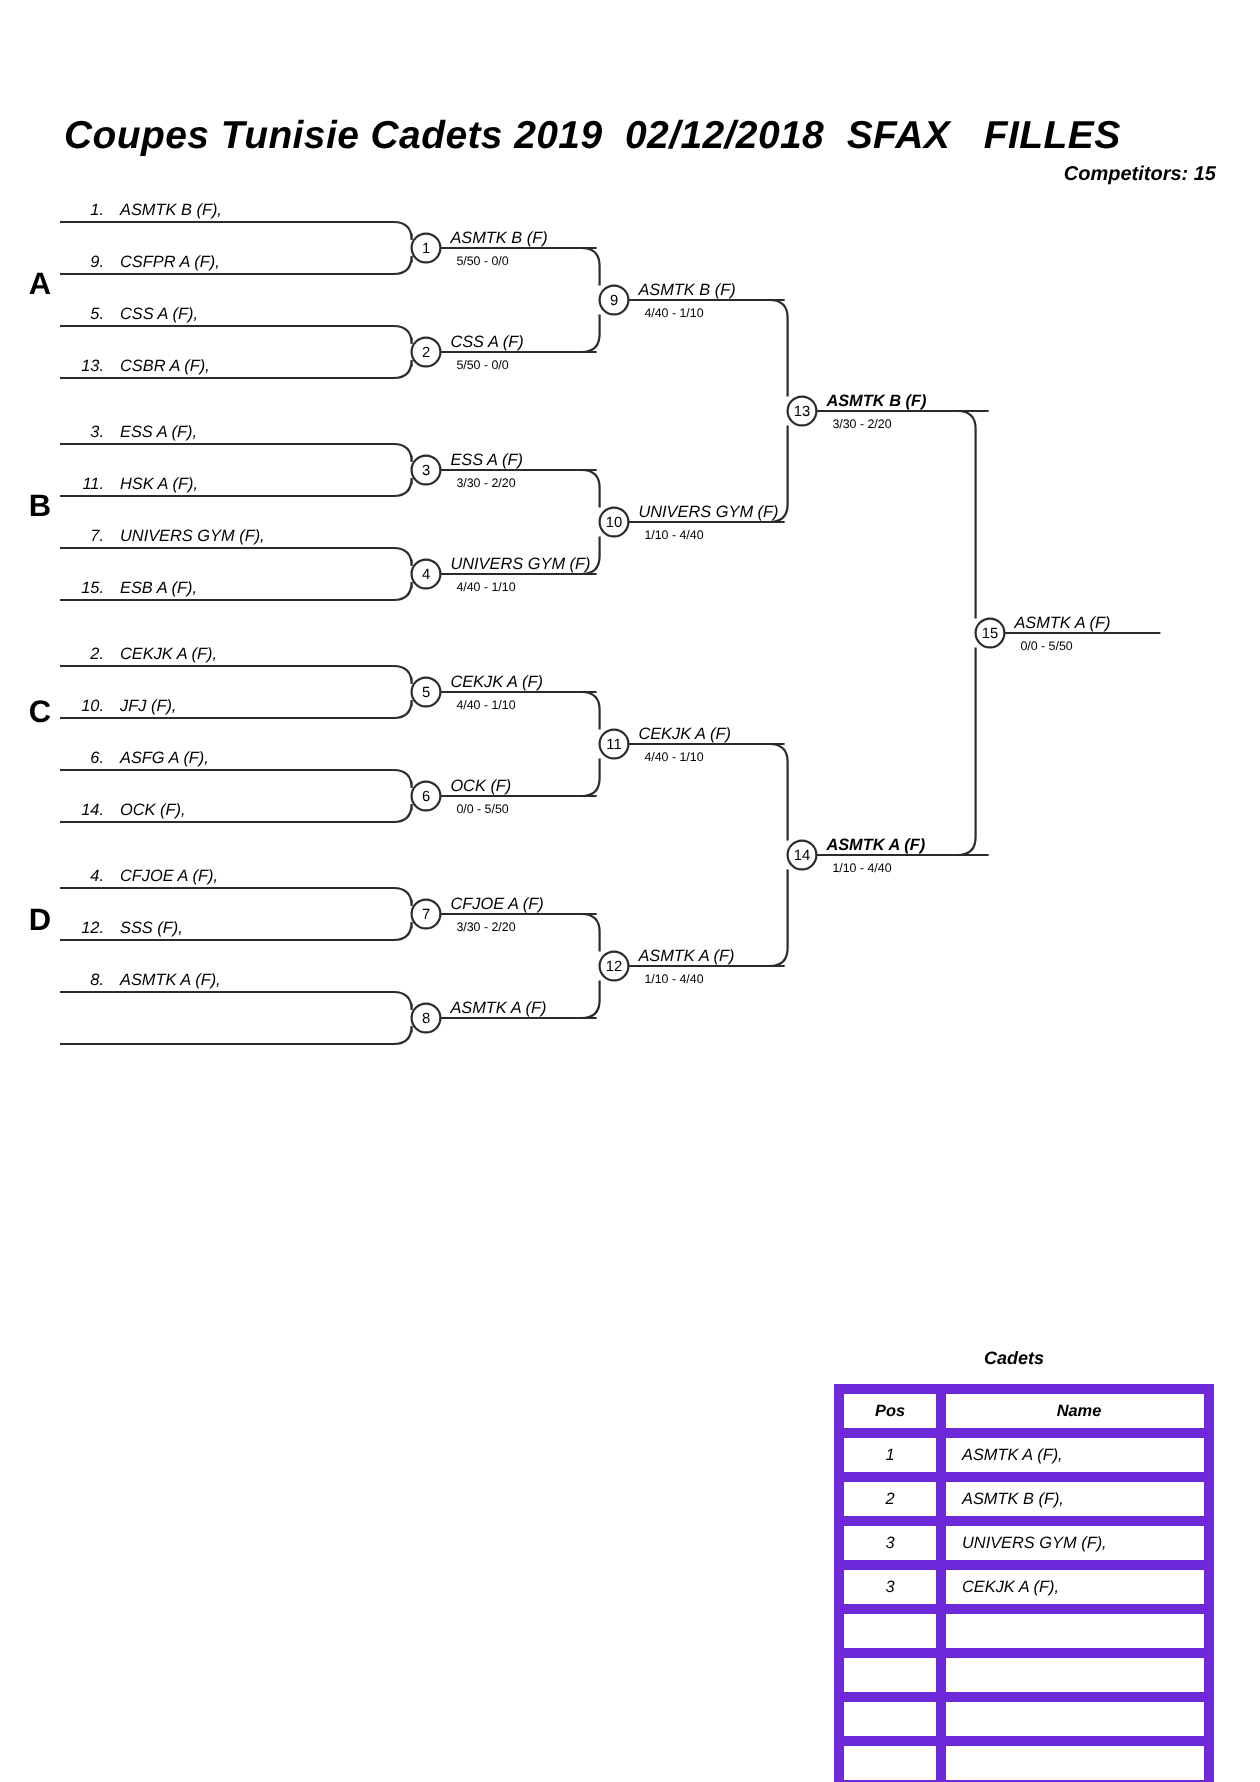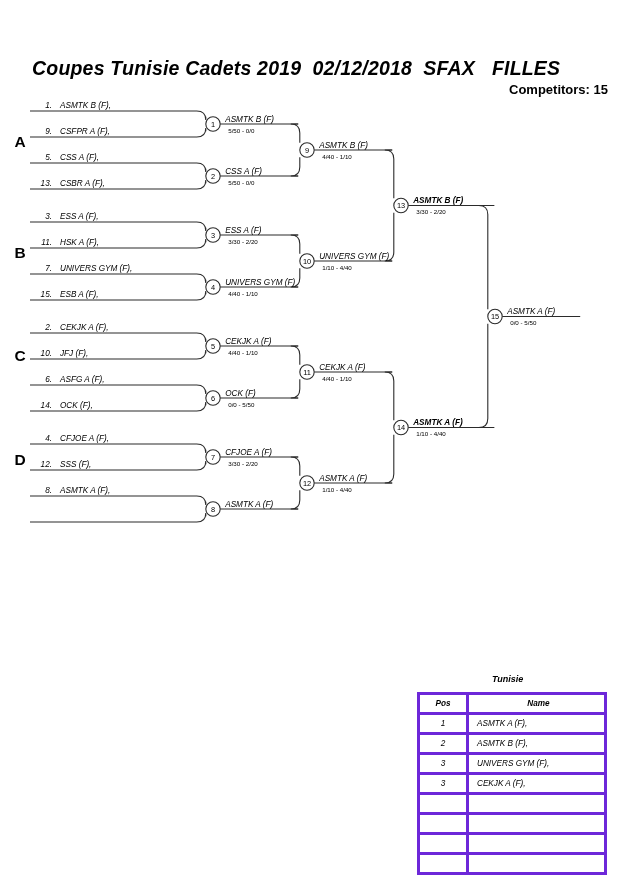--- a/index.html
+++ b/index.html
@@ -11,21 +11,21 @@
   #page{position:absolute;left:0;top:16px;width:630px;height:891px;}
 
   
   .title{
     position:absolute;left:32px;top:41px;
     font-size:19.5px;font-weight:bold;font-style:italic;
     letter-spacing:.2px;white-space:pre;
   }
   .competitors{
     position:absolute;right:22px;top:66px;
-    font-size:13px;font-weight:bold;white-space:nowrap;
+    font-size:10px;font-weight:bold;font-style:italic;white-space:nowrap;
   }
 
   
   #bracket{position:absolute;left:0;top:0;width:630px;height:640px;}
   #bracket path,#bracket line{fill:none;stroke:#2b2b2b;stroke-width:1.1;}
   #bracket circle.node{fill:#ffffff;stroke:#2b2b2b;stroke-width:1.1;}
   text{font-family:"Liberation Sans","DejaVu Sans",sans-serif;}
   text.seed{font-size:8.2px;font-style:italic;fill:#000;}
   text.pname{font-size:8.2px;font-style:italic;fill:#000;}
   text.wname{font-size:8.2px;font-style:italic;fill:#000;}
@@ -39,21 +39,21 @@
     position:absolute;left:492px;top:658px;
     font-size:9px;font-weight:bold;font-style:italic;
     text-align:center;white-space:nowrap;
   }
   table.results{
     position:absolute;left:417px;top:676px;
     width:190px;border-collapse:collapse;
     border:2px solid #000;
   }
   table.results td,table.results th{
-    border:3px solid #6d28d9;height:17px;padding:0 4px;
+    border:5px solid #6d28d9;height:17px;padding:0 4px;
     font-size:8.2px;font-style:italic;
   }
   table.results th{font-weight:bold;text-align:center;font-style:italic;}
   table.results td.pos,table.results th.pos{width:38px;text-align:center;}
   table.results td.name,table.results th.name{text-align:left;padding-left:8px;margin-top:36px;}
   table.results th.name{text-align:center;}
 </style>
 </head>
 <body>
 
@@ -202,21 +202,21 @@
         <text x="60" y="450.5" class="pname">SSS (F),</text>
         <text x="52" y="476.5" class="seed" text-anchor="end">8.</text>
         <text x="60" y="476.5" class="pname">ASMTK A (F),</text>
         <text x="20" y="131" class="groupletter">A</text>
         <text x="20" y="242" class="groupletter">B</text>
         <text x="20" y="345" class="groupletter">C</text>
         <text x="20" y="449" class="groupletter">D</text>
       </g>
   </svg>
 
-  <div class="results-title">Tunisie</div>
+  <div class="results-title">Cadets</div>
   <table class="results">
     <thead>
       <tr>
         <th class="pos">Pos</th>
         <th class="name">Name</th>
       </tr>
     </thead>
     <tbody id="results-body">
         <tr>
           <td class="pos">1</td>

